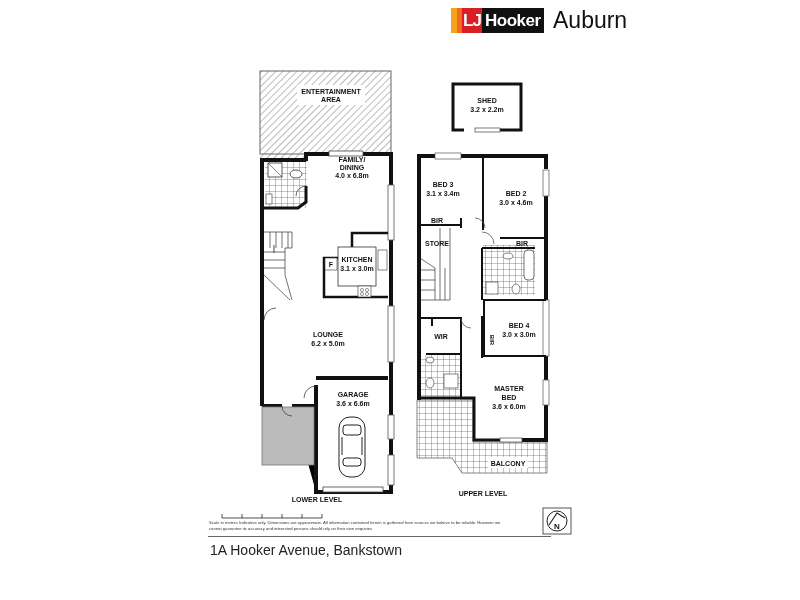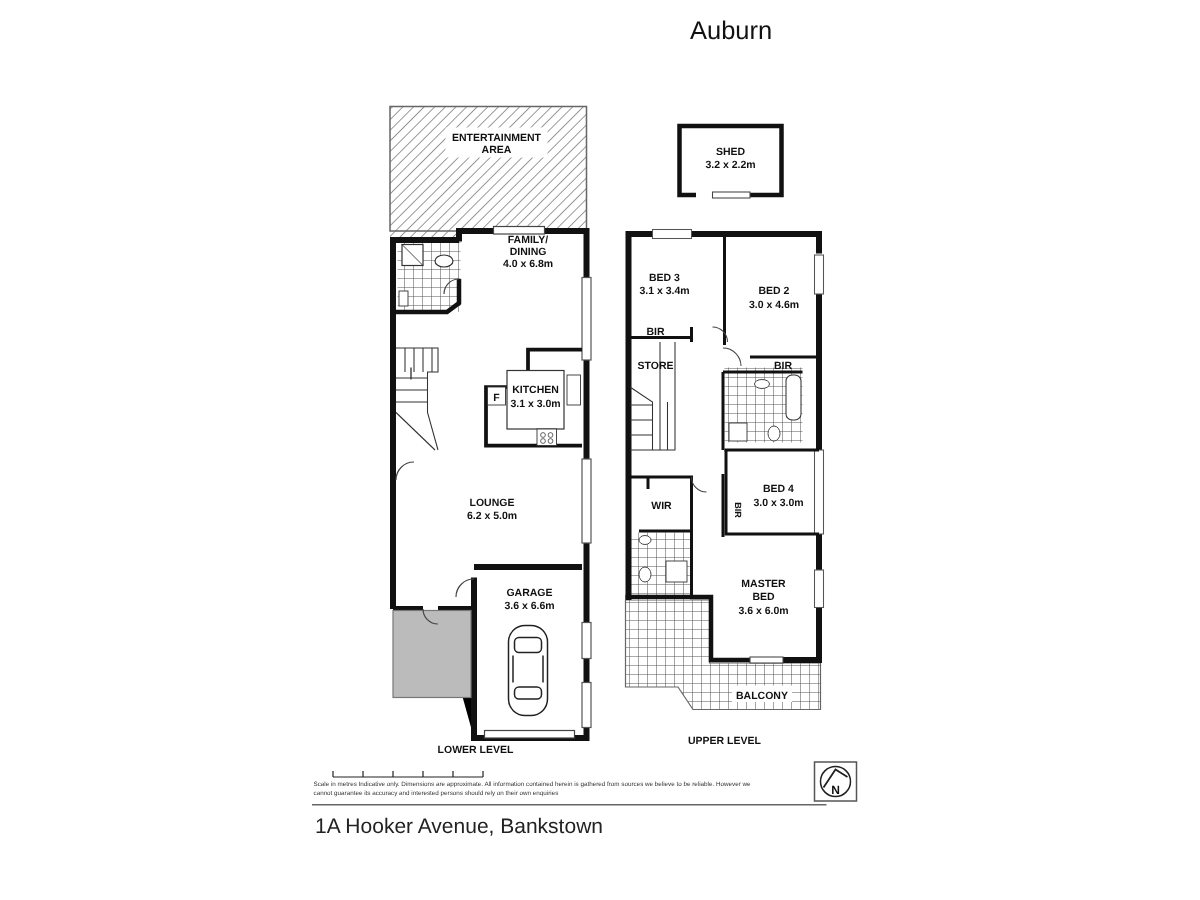--- a/index.html
+++ b/index.html
@@ -8,32 +8,38 @@
   .abs { position:absolute; }
   
   .logo { left:451px; top:8px; height:25px; display:flex; align-items:center; }
   .logo-mark { position:relative; width:93px; height:25px; display:flex; align-items:center; }
   .logo-stripe1 { position:absolute; left:0; top:0; width:6px; height:25px; background:#f7a21b; }
   .logo-stripe2 { position:absolute; left:6px; top:0; width:5px; height:25px; background:#f26b21; }
   .logo-lj { position:absolute; left:11px; top:0; width:20px; height:25px; background:#d81f26; color:#fff;
              font-weight:bold; font-size:17px; line-height:25px; text-align:center; letter-spacing:-1px; }
   .logo-hooker { position:absolute; left:31px; top:0; width:62px; height:25px; background:#111; color:#fff;
              font-weight:bold; font-size:17px; line-height:25px; padding-left:3px; box-sizing:border-box; letter-spacing:-0.5px; }
-  .logo-office { margin-left:9px; font-size:17px; color:#111; }
+  .logo-office { margin-left:9px; font-size:23px; color:#111; }
 
   svg text { font-family:"Liberation Sans", sans-serif; font-weight:bold; fill:#111; }
 
   .disclaimer { left:209px; top:520px; width:300px; font-size:4.2px; line-height:5.5px; color:#333; }
   .rule { left:208px; top:536px; width:343px; height:1px; background:#666; }
   .address { left:210px; top:542px; font-size:14px; color:#222; }
 </style>
 </head>
 <body>
 
 <div class="abs logo">
+  <div class="logo-mark">
+    <div class="logo-stripe1"></div>
+    <div class="logo-stripe2"></div>
+    <div class="logo-lj">LJ</div>
+    <div class="logo-hooker">Hooker</div>
+  </div>
   <span class="logo-office">Auburn</span>
 </div>
 
 <svg class="abs" style="left:0;top:0" width="800" height="600">
   <defs>
     <pattern id="hatch" width="5" height="5" patternUnits="userSpaceOnUse" patternTransform="rotate(45)">
       <line x1="0" y1="0" x2="0" y2="5" stroke="#777" stroke-width="1"></line>
     </pattern>
     <pattern id="tile" width="6" height="6" patternUnits="userSpaceOnUse">
       <rect width="6" height="6" fill="#fff"></rect>

